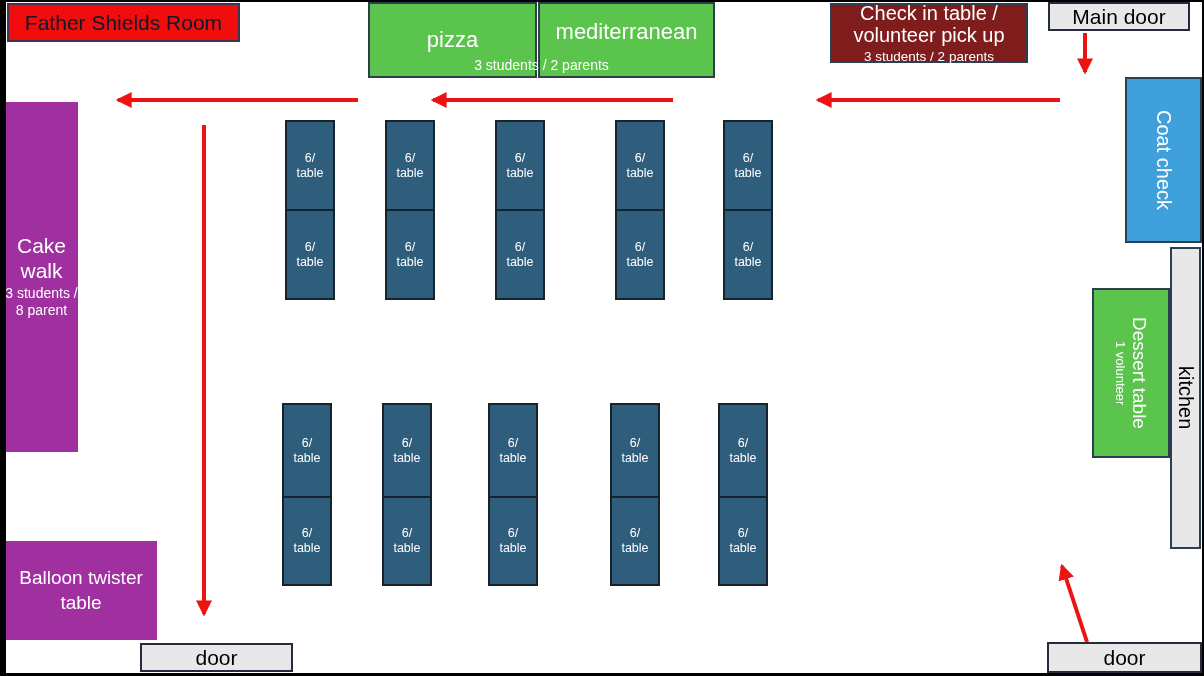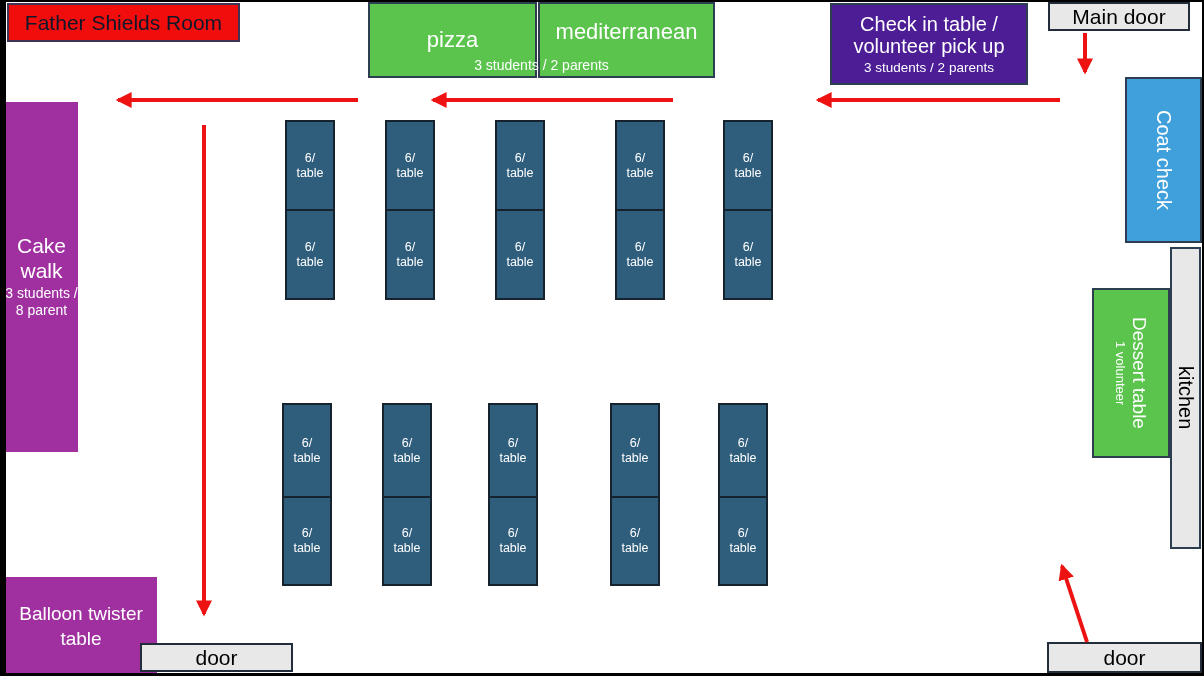--- a/index.html
+++ b/index.html
@@ -11,42 +11,42 @@
   .abs{position:absolute;box-sizing:border-box;}
   .box{border:2px solid #2c3e50;color:#fff;display:flex;align-items:center;justify-content:center;text-align:center;}
   
   #banner{left:7px;top:3px;width:233px;height:39px;background:#f20d0d;border:2px solid #3f3456;
           color:#0f172a;font-size:21px;display:flex;align-items:center;justify-content:center;}
   
   #pizza{left:368px;top:2px;width:169px;height:76px;background:#5ac44d;font-size:22px;padding-bottom:0;}
   #mediterranean{left:538px;top:2px;width:177px;height:76px;background:#5ac44d;font-size:22px;padding-bottom:16px;}
   #food-sub{left:368px;top:57px;width:347px;color:#fff;font-size:14px;text-align:center;z-index:3;}
   
-  #check-in{left:830px;top:3px;width:198px;height:82px;background:#4c1d95;flex-direction:column;line-height:1.12;}
+  #check-in{left:830px;top:3px;width:198px;height:60px;background:#7f1d1d;flex-direction:column;line-height:1.12;}
   #check-in .big{font-size:20px;}
   #check-in .small{font-size:13.5px;margin-top:2px;}
   
   .door{background:#e8e8e8;border:2px solid #222c3a;color:#000;font-size:21px;display:flex;align-items:center;justify-content:center;}
   #main-door{left:1048px;top:2px;width:142px;height:29px;}
   #door-left{left:140px;top:643px;width:153px;height:29px;}
   #door-right{left:1047px;top:642px;width:155px;height:31px;}
   
   #coat-check{left:1125px;top:77px;width:77px;height:166px;background:#3fa0db;font-size:20px;}
   #kitchen{left:1170px;top:247px;width:31px;height:302px;background:#e8e8e8;border:2px solid #2c3e50;color:#000;
            display:flex;align-items:center;justify-content:center;font-size:20px;}
   #dessert{left:1092px;top:288px;width:78px;height:170px;background:#5ac44d;}
   .vtext{writing-mode:vertical-rl;text-orientation:mixed;text-align:center;}
   #dessert .l1{font-size:19px;}
   #dessert .l2{font-size:13px;}
   
   .purple{background:#a02fa0;color:#fff;border:none;display:flex;flex-direction:column;align-items:center;justify-content:center;text-align:center;}
   #cake-walk{left:5px;top:102px;width:73px;height:350px;}
   #cake-walk .l1{font-size:21px;line-height:1.15;}
   #cake-walk .l2{font-size:14px;line-height:1.25;margin-top:2px;}
-  #balloon{left:5px;top:541px;width:152px;height:99px;font-size:19px;line-height:1.3;margin-top:36px;}
+  #balloon{left:5px;top:541px;width:152px;height:99px;font-size:19px;line-height:1.3;}
   
   .tbl{position:absolute;box-sizing:border-box;width:50px;background:#2f5e7d;border:2px solid #16222e;
        color:#fff;font-size:12.5px;line-height:1.2;display:flex;flex-direction:column;align-items:center;justify-content:center;text-align:center;}
   
   .frame{position:absolute;background:#000;z-index:6;}
   #arrows{position:absolute;left:0;top:0;width:1204px;height:676px;z-index:4;pointer-events:none;}
 </style>
 </head>
 <body>
 

